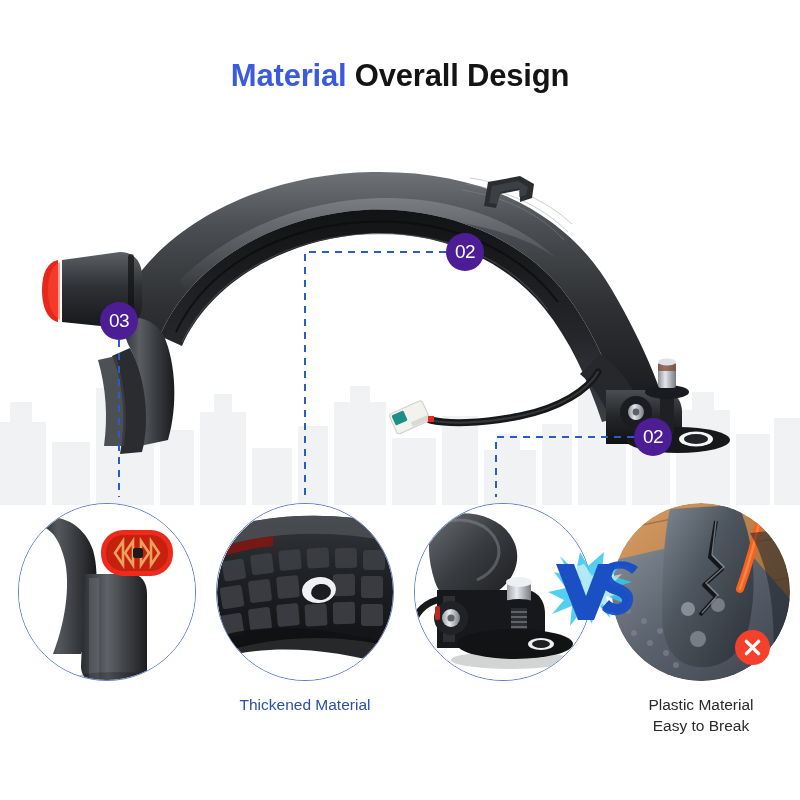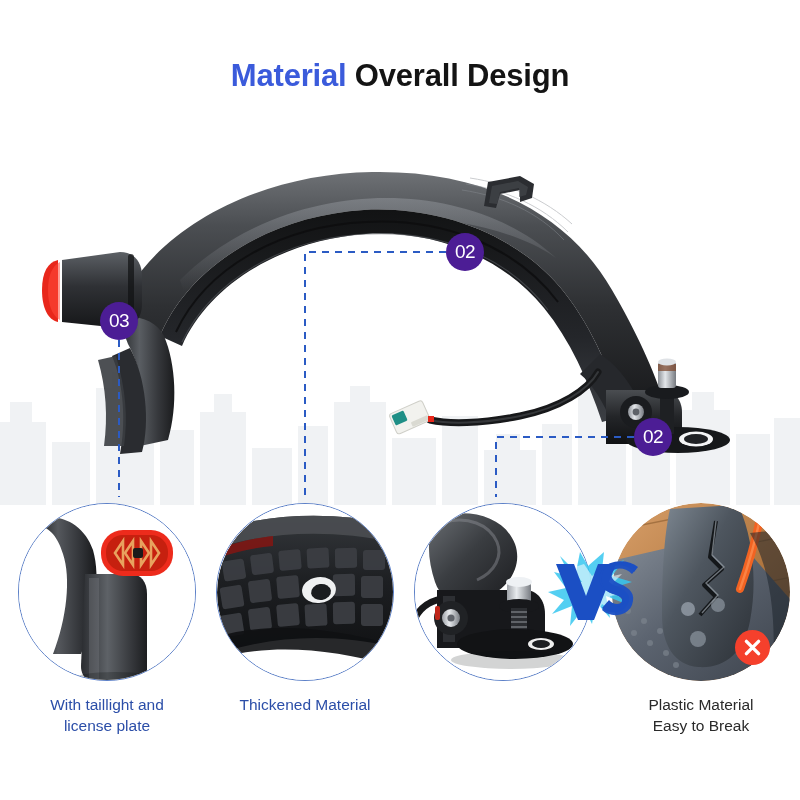--- a/index.html
+++ b/index.html
@@ -483,17 +483,16 @@
   <div id="xbadge">
     <svg width="19" height="19" viewBox="0 0 19 19">
       <path d="M3.4 3.4 L15.6 15.6 M15.6 3.4 L3.4 15.6" stroke="#ffffff" stroke-width="3.4" stroke-linecap="round"></path>
     </svg>
   </div>
 
   <div id="title">
     <span class="t-blue">Material</span><span>&nbsp;</span><span class="t-dark">Overall Design</span>
   </div>
 
-  <div class="caption blue" style="left:2px;top:694px;">With taillight and<br>license plate</div>
   <div class="caption blue" style="left:200px;top:694px;">Thickened Material</div>
   <div class="caption dark" style="left:596px;top:694px;">Plastic Material<br>Easy to Break</div>
 
 </div>
 
 </body></html>

